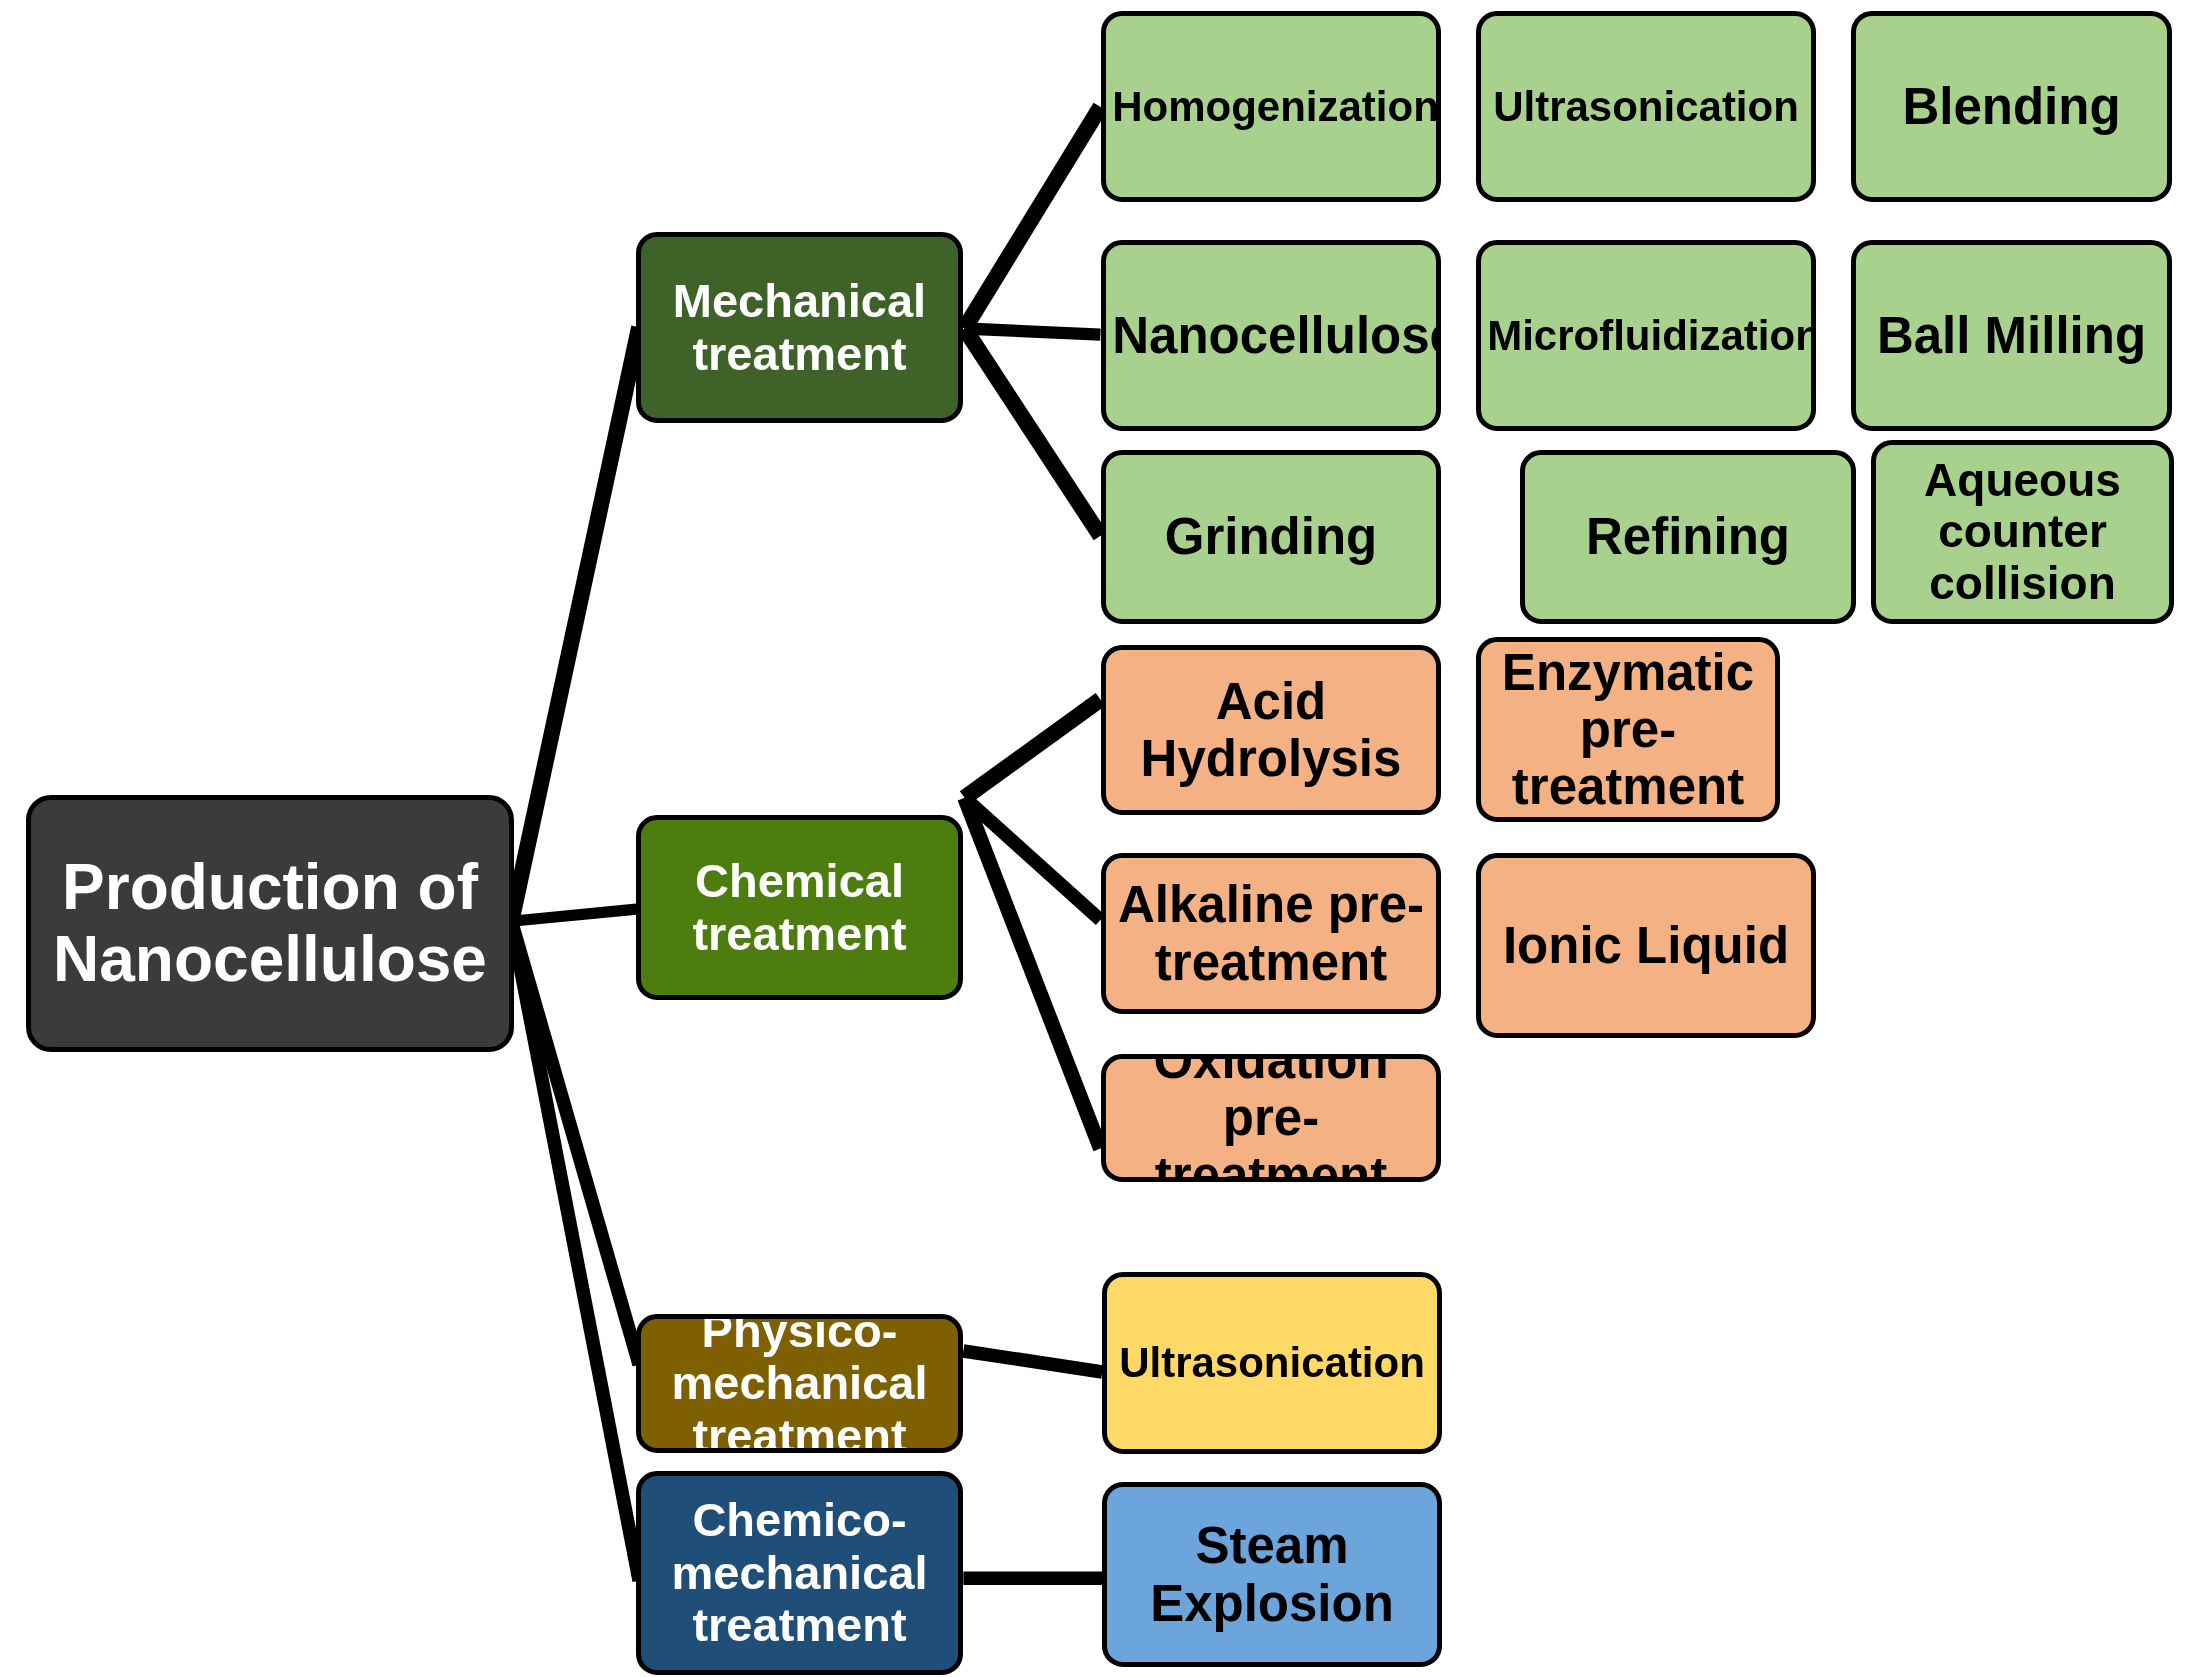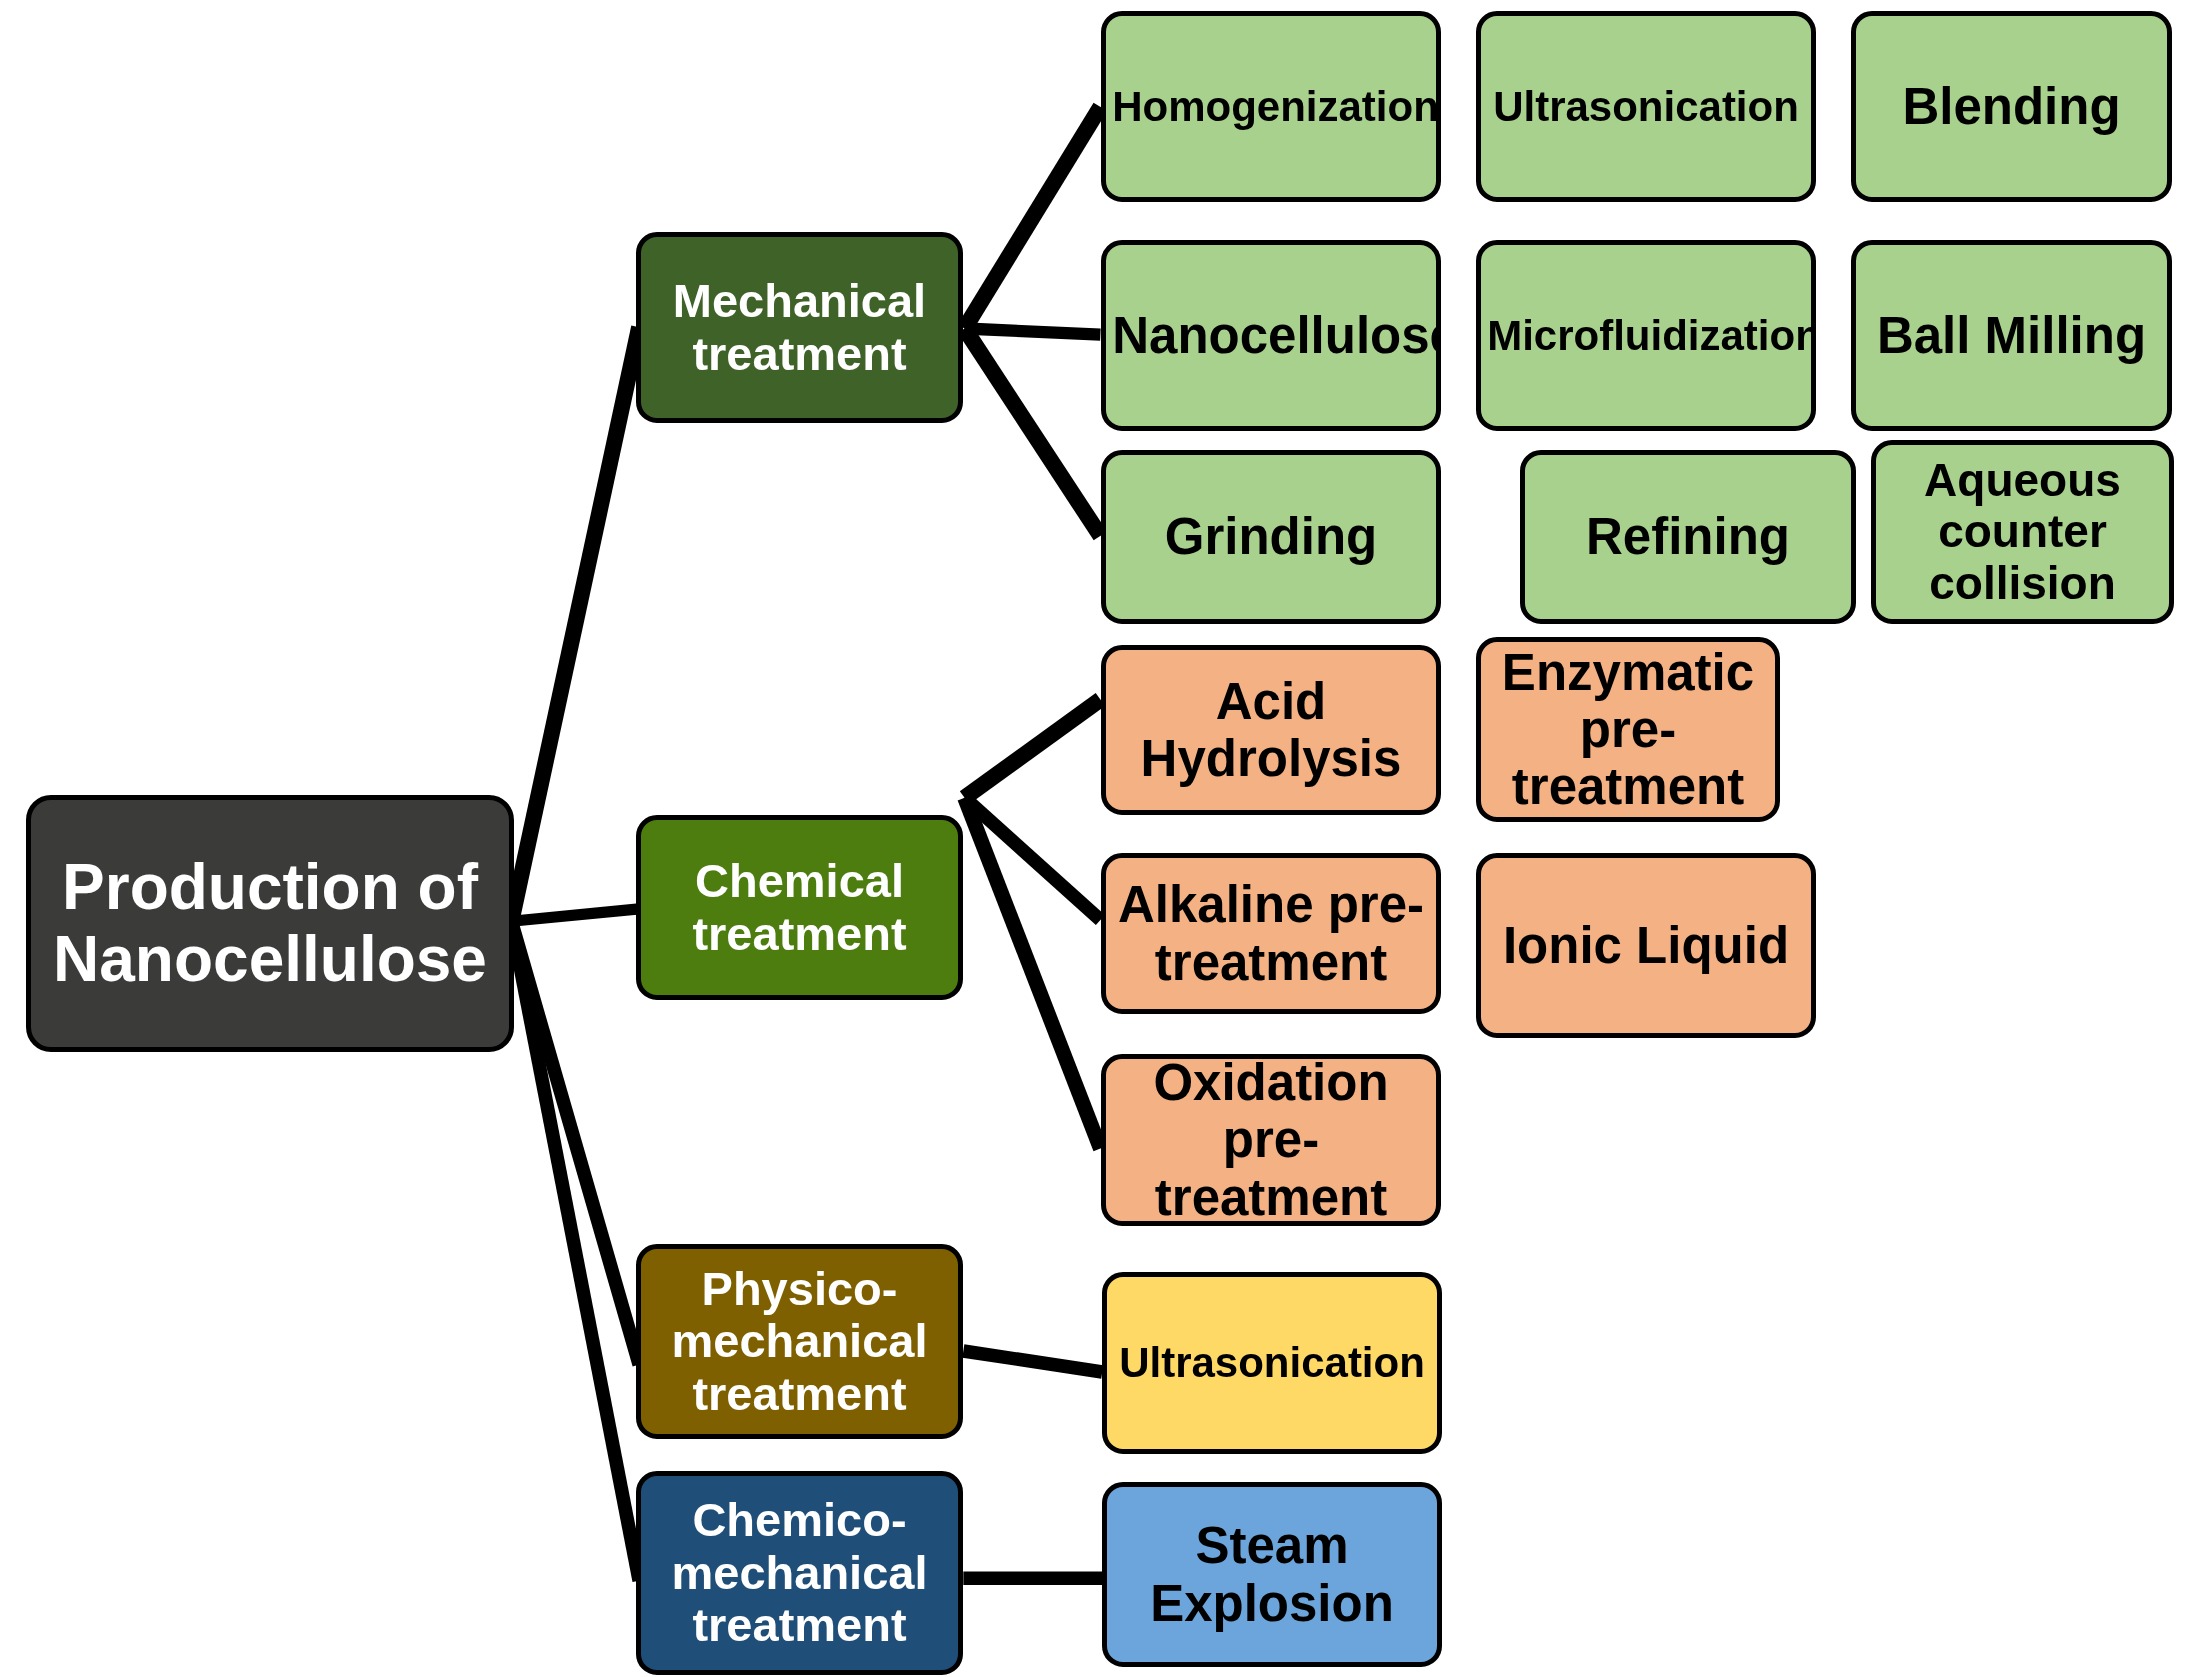--- a/index.html
+++ b/index.html
@@ -67,21 +67,21 @@
   </div>
 
   <div class="node cat cat-mech" style="left:636px;top:232px;width:327px;height:191px;">
     <span>Mechanical<br>treatment</span>
   </div>
 
   <div class="node cat cat-chem" style="left:636px;top:815px;width:327px;height:185px;">
     <span>Chemical<br>treatment</span>
   </div>
 
-  <div class="node cat cat-physmech" style="left:636px;top:1244px;width:327px;height:195px;">
+  <div class="node cat cat-physmech" style="left:636px;top:1314px;width:327px;height:139px;">
     <span>Physico-<br>mechanical<br>treatment</span>
   </div>
 
   <div class="node cat cat-chemmech" style="left:636px;top:1471px;width:327px;height:204px;">
     <span>Chemico-<br>mechanical<br>treatment</span>
   </div>
 
   <div class="node leaf leaf-green fs-narrow" style="left:1101px;top:11px;width:340px;height:191px;">
     <span>Homogenization</span>
   </div>
@@ -111,21 +111,21 @@
   <div class="node leaf leaf-green fs-mid" style="left:1871px;top:440px;width:303px;height:184px;">
     <span>Aqueous<br>counter<br>collision</span>
   </div>
 
   <div class="node leaf leaf-orange fs-big" style="left:1101px;top:645px;width:340px;height:170px;">
     <span>Acid<br>Hydrolysis</span>
   </div>
   <div class="node leaf leaf-orange fs-big" style="left:1101px;top:853px;width:340px;height:161px;">
     <span>Alkaline pre-<br>treatment</span>
   </div>
-  <div class="node leaf leaf-orange fs-big" style="left:1101px;top:1054px;width:340px;height:172px;justify-content:center;">
+  <div class="node leaf leaf-orange fs-big" style="left:1101px;top:1054px;width:340px;height:128px;justify-content:center;">
     <span>Oxidation<br>pre-<br>treatment</span>
   </div>
 
   <div class="node leaf leaf-orange fs-big" style="left:1476px;top:637px;width:304px;height:185px;">
     <span>Enzymatic<br>pre-<br>treatment</span>
   </div>
   <div class="node leaf leaf-orange fs-big" style="left:1476px;top:853px;width:340px;height:185px;">
     <span>Ionic Liquid</span>
   </div>
 

